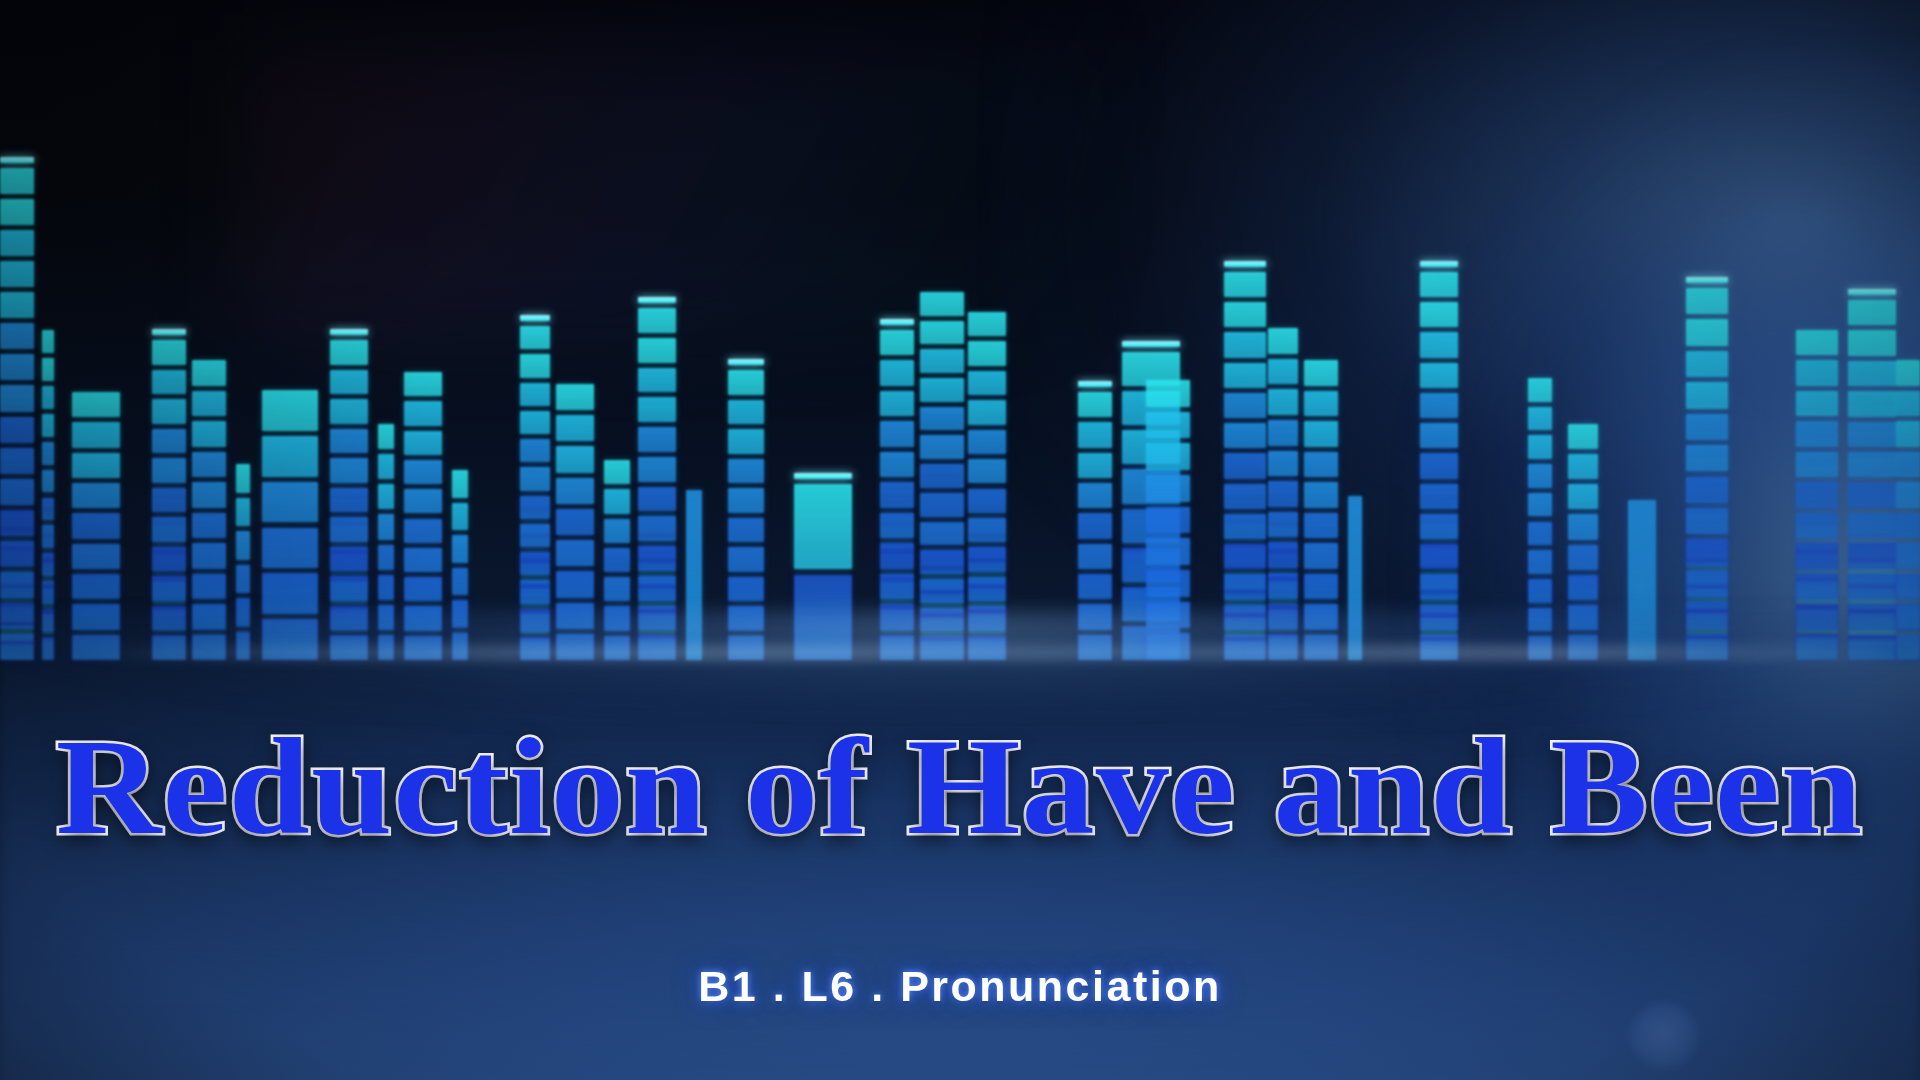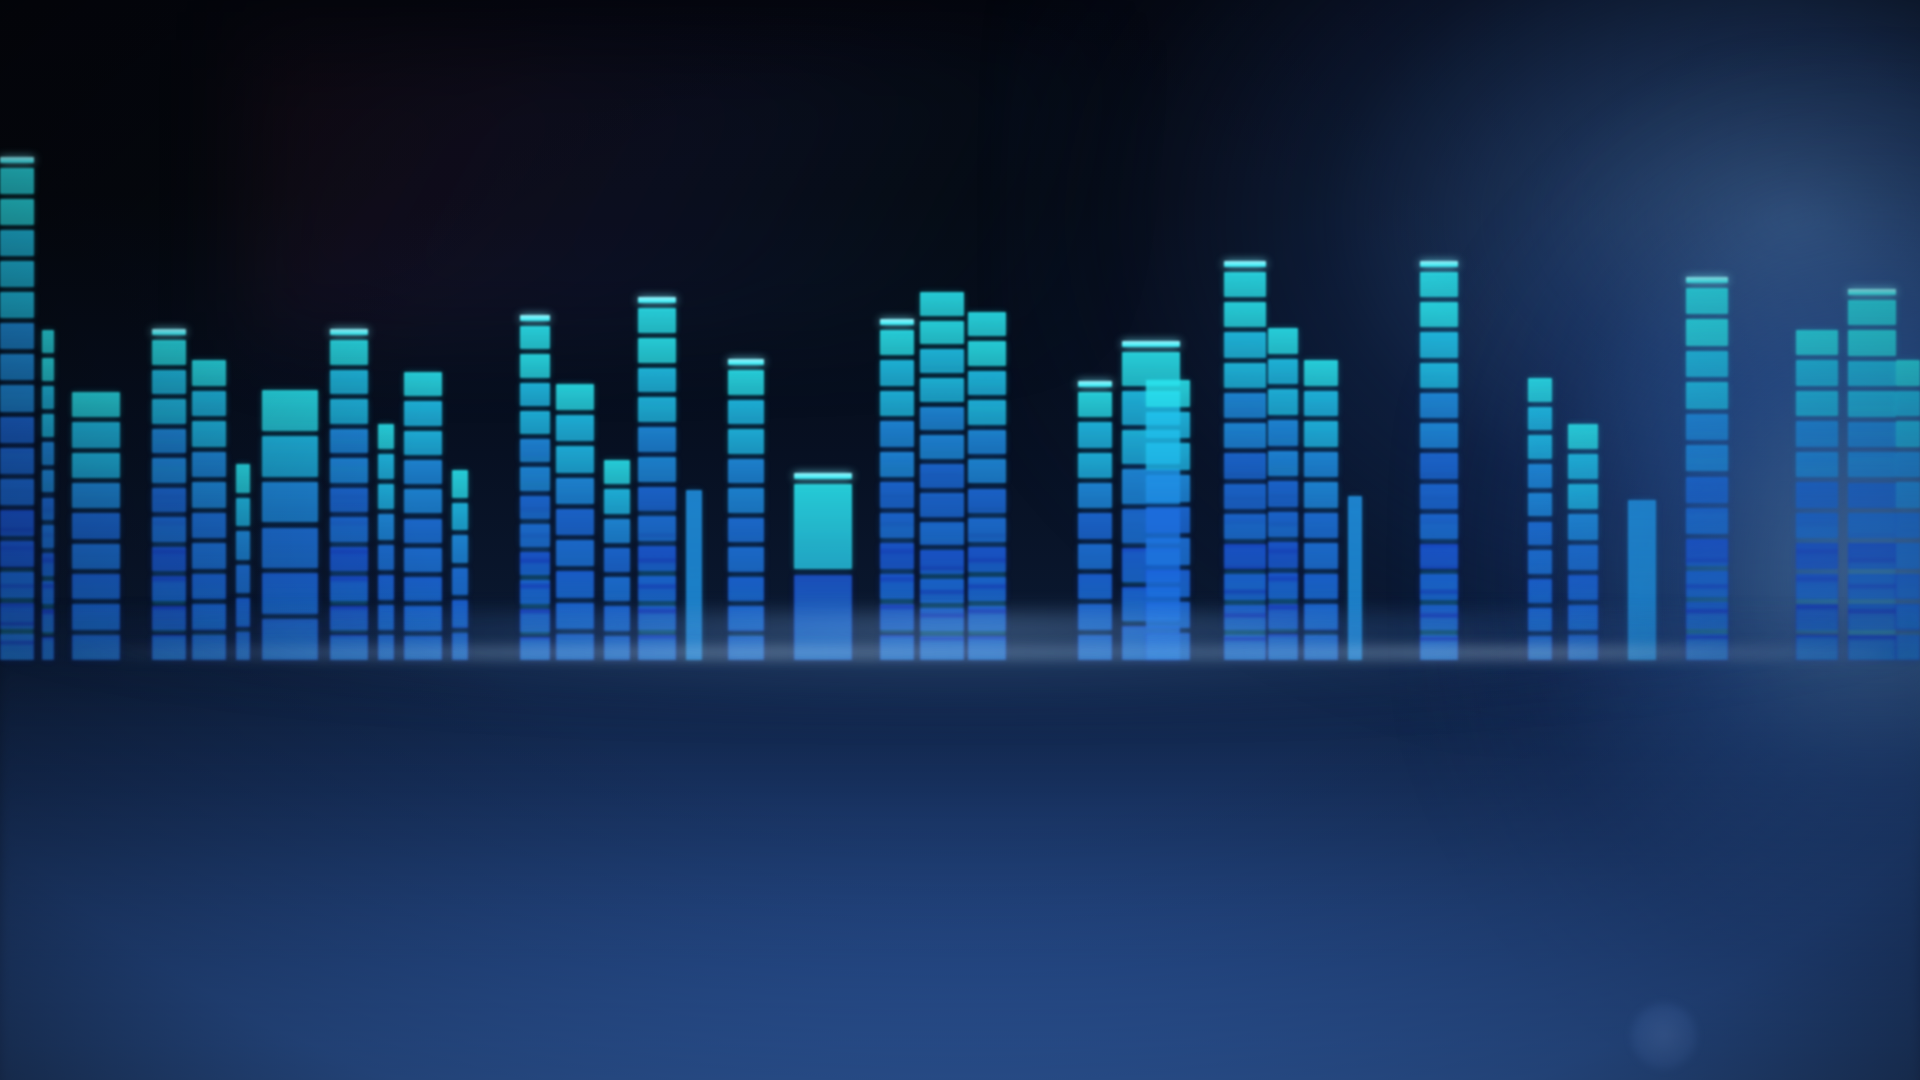--- a/index.html
+++ b/index.html
@@ -1057,16 +1057,20 @@
         <div class="seg" style="top: 244px; height: 25.5px; background: linear-gradient(rgb(27, 79, 220) 0%, rgba(27, 79, 220, 0.867) 100%); box-shadow: rgba(27, 79, 220, 0.333) 0px 0px 6px; opacity: 0.81;"></div>
         <div class="seg" style="top: 274.5px; height: 25.5px; background: linear-gradient(rgb(28, 63, 210) 0%, rgba(28, 63, 210, 0.867) 100%); box-shadow: rgba(28, 63, 210, 0.333) 0px 0px 6px; opacity: 0.8;"></div>
       </div>
     </div>
 
   <div class="glow-bottom"></div>
   <div class="floor-line"></div>
   <div class="floor-streak"></div>
   <div class="flare-orb"></div>
 
+  <div id="title-block">
+    <h1 id="main-title">Reduction of Have and Been</h1>
+  </div>
 
+  <p id="subtitle">B1 . L6 . Pronunciation</p>
 
   <div class="vignette"></div>
 </div>
 
 </body></html>

